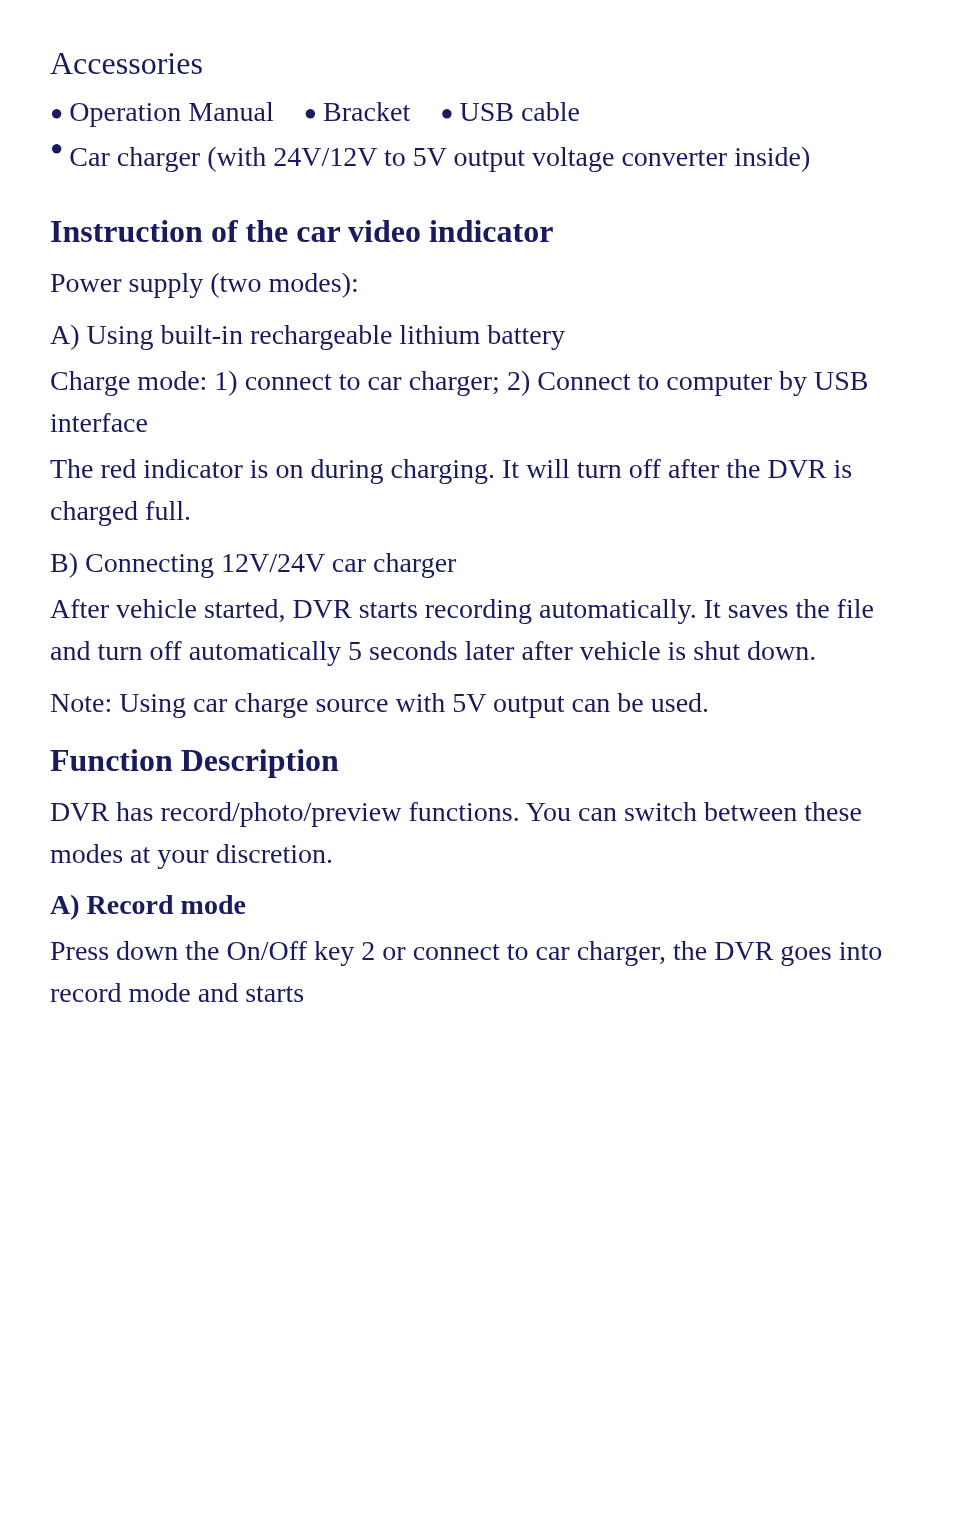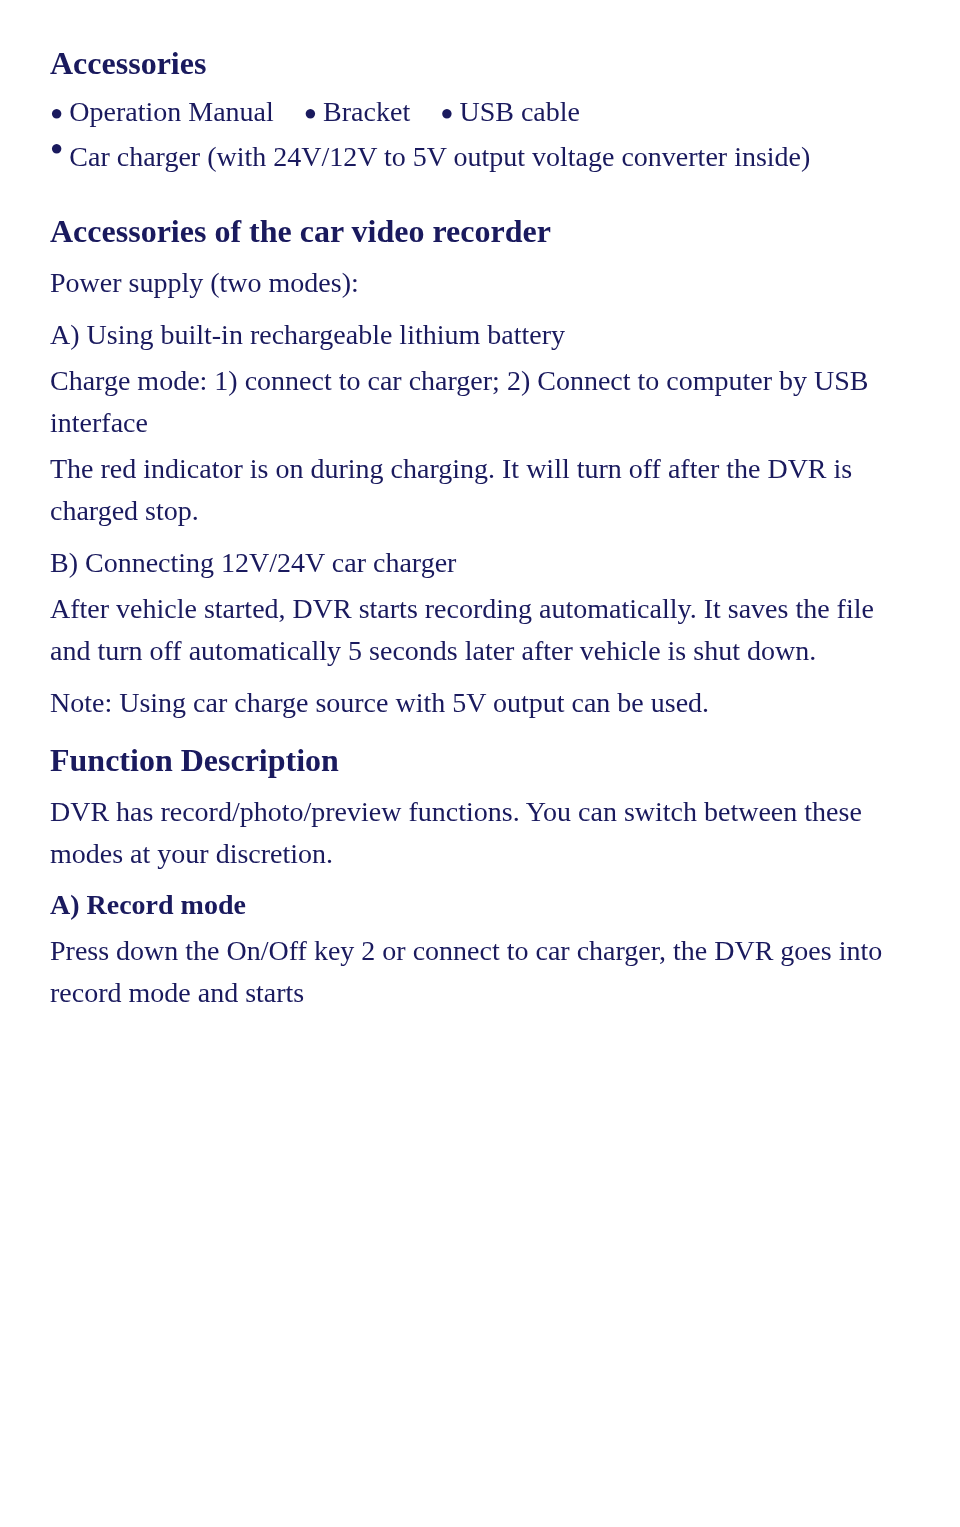--- a/index.html
+++ b/index.html
@@ -14,21 +14,21 @@
       font-size: 28px;
       color: #1a1a5e;
       width: 960px;
       min-height: 1527px;
       padding: 40px 50px;
       line-height: 1.45;
     }
 
     .accessories-heading {
       font-size: 32px;
-      font-weight: bold;
+      font-weight: normal;
       margin-bottom: 6px;
     }
 
     .accessories-list {
       display: flex;
       flex-wrap: wrap;
       gap: 0 30px;
       margin-bottom: 4px;
     }
 
@@ -100,30 +100,30 @@
     </div>
   </div>
 
   <div class="accessories-list-row2">
     <span class="bullet-dot">●</span>
     <span>Car charger (with 24V/12V to 5V output voltage converter inside)</span>
   </div>
 </div>
 
 <div>
-  <h2 class="section-heading">Accessories of the car video recorder</h2>
+  <h2 class="section-heading">Instruction of the car video indicator</h2>
 
   <div class="paragraph">
     <span class="body-text">Power supply (two modes):</span>
   </div>
 
   <div class="paragraph">
     <p class="body-text">A) Using built-in rechargeable lithium battery</p>
     <p class="body-text">Charge mode: 1) connect to car charger; 2) Connect to computer by USB interface</p>
-    <p class="body-text">The red indicator is on during charging. It will turn off after the DVR is charged stop.</p>
+    <p class="body-text">The red indicator is on during charging. It will turn off after the DVR is charged full.</p>
   </div>
 
 
   <div class="paragraph">
     <p class="body-text">B) Connecting 12V/24V car charger</p>
     <p class="body-text">After vehicle started, DVR starts recording automatically. It saves the file and turn off automatically 5 seconds later after vehicle is shut down.</p>
   </div>
 
   <div class="paragraph">
     <p class="body-text">Note: Using car charge source with 5V output can be used.</p>

